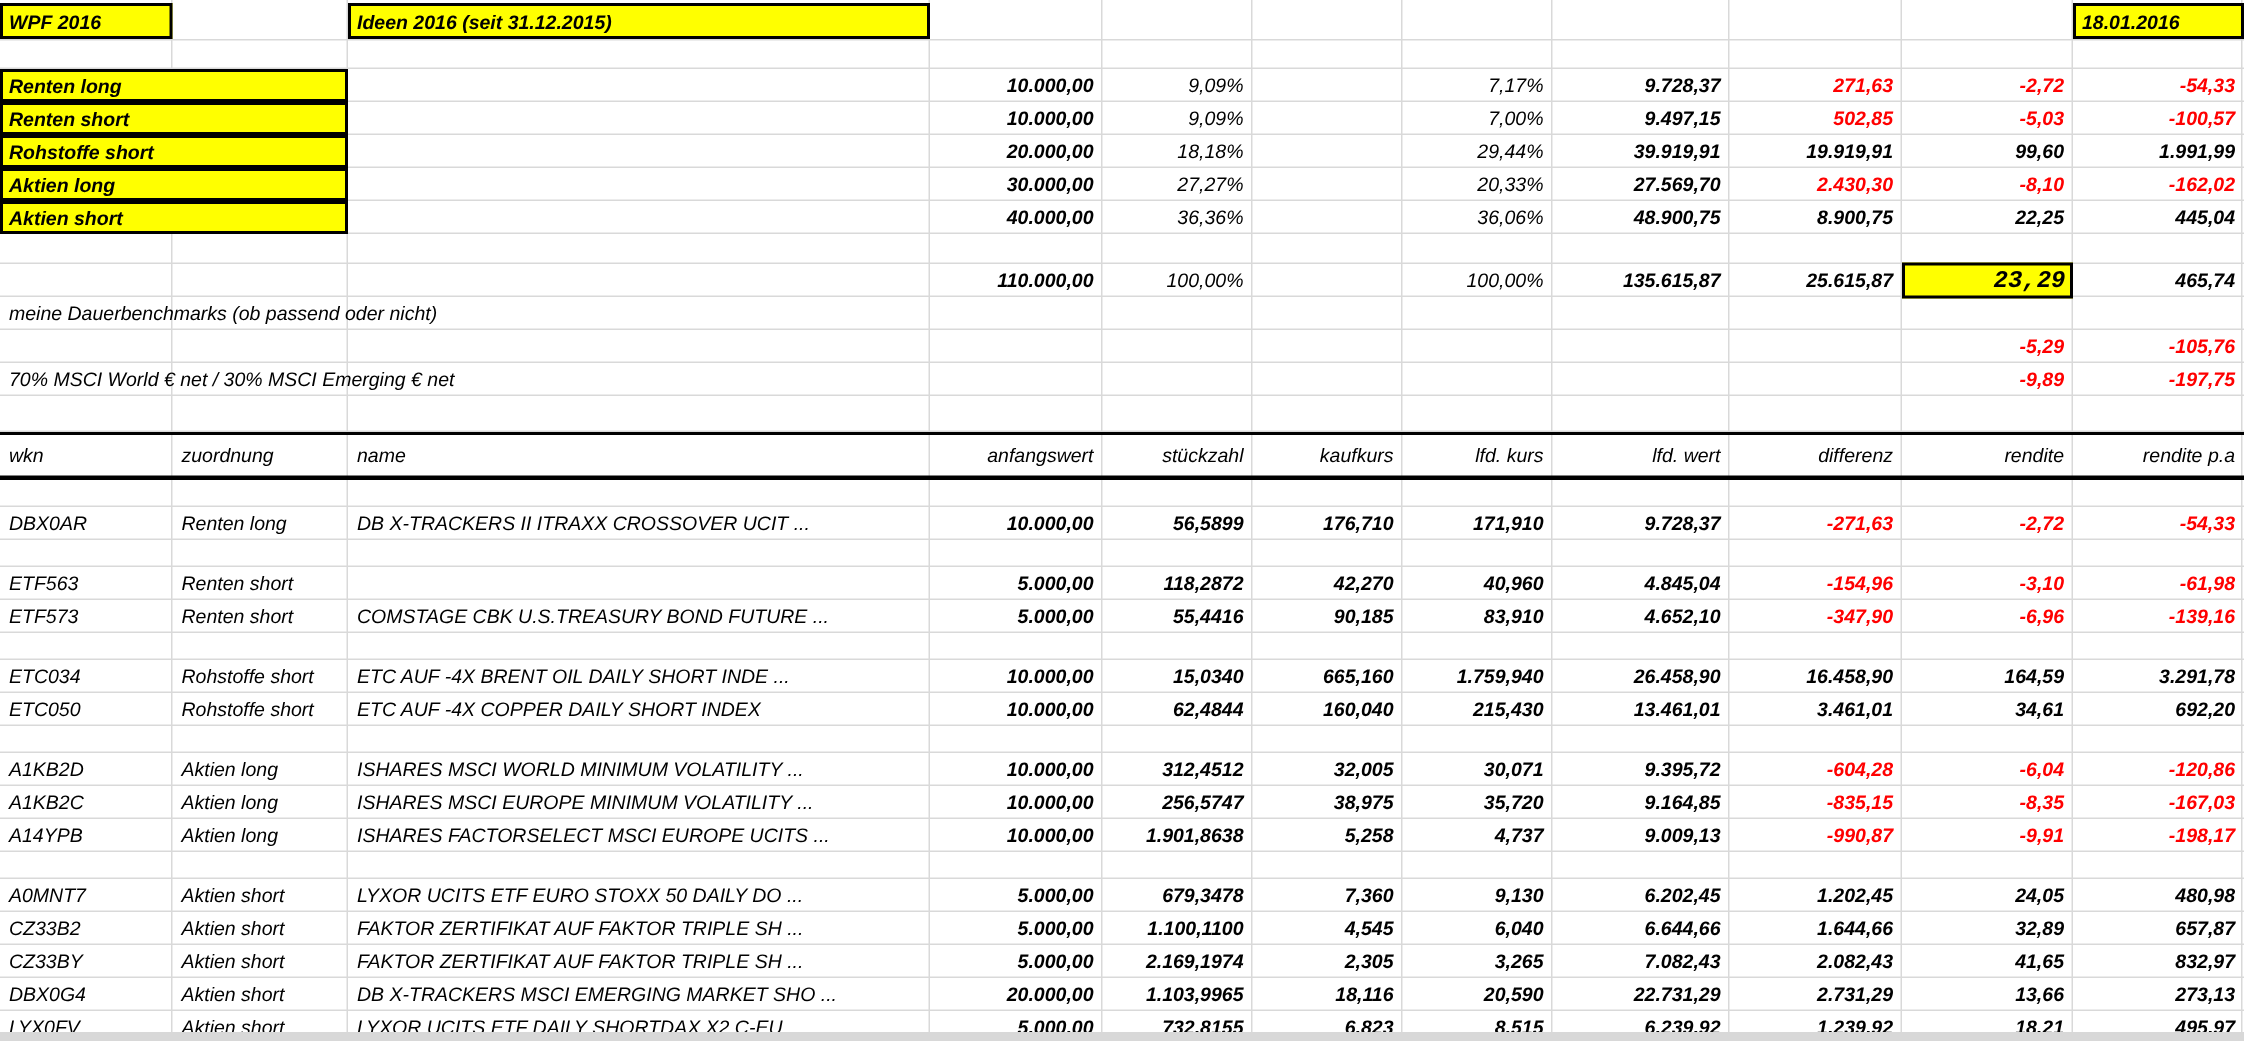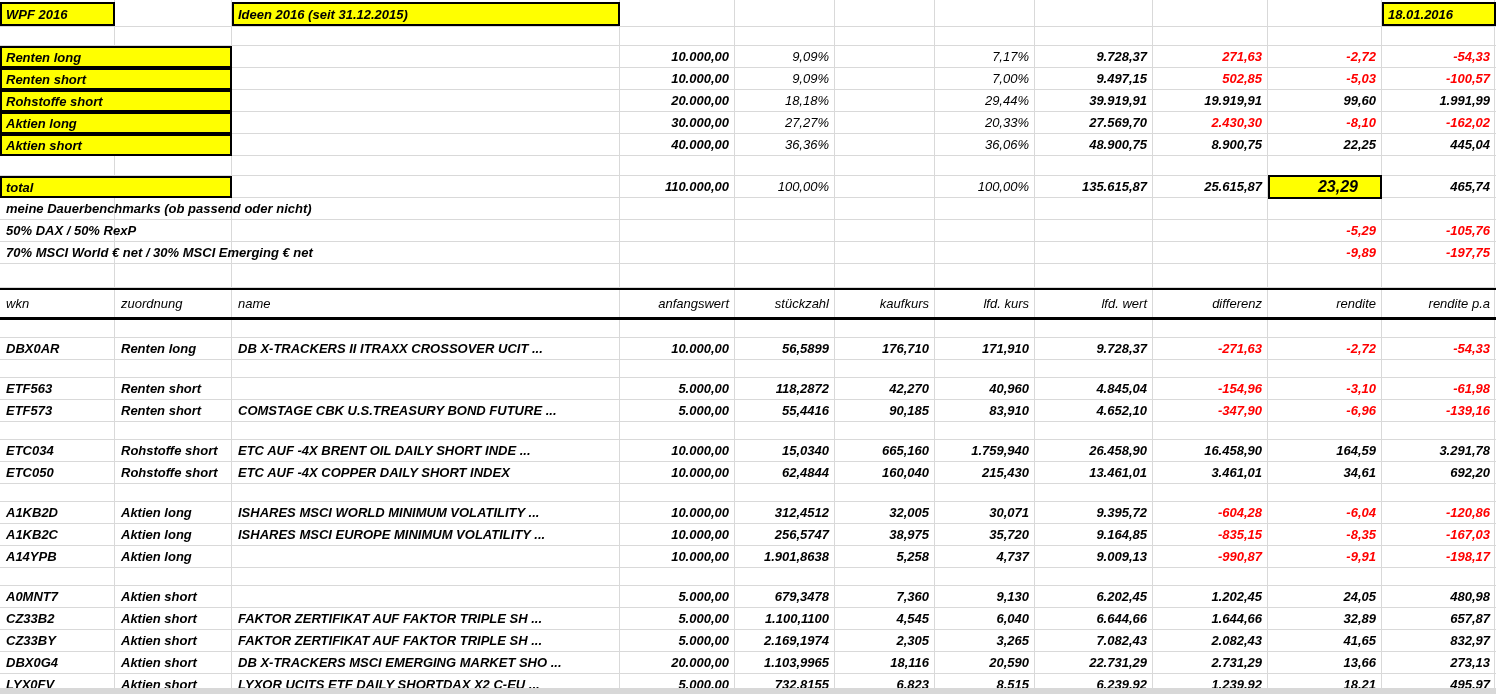--- a/index.html
+++ b/index.html
@@ -42,21 +42,21 @@
     padding:0 6px;
     overflow:hidden;
     white-space:nowrap;
     display:flex;
     align-items:center;
     height:100%;
     box-sizing:border-box;
   }
   .num{justify-content:flex-end;font-weight:bold;}
   .pct{font-weight:normal;}
-  .b{font-weight:bold;}
+  .b{font-weight:normal;}
   .red{color:#ff0000;}
   .g1{grid-column:1}.g2{grid-column:2}.g3{grid-column:3}.g4{grid-column:4}
   .g5{grid-column:5}.g6{grid-column:6}.g7{grid-column:7}.g8{grid-column:8}
   .g9{grid-column:9}.g10{grid-column:10}.g11{grid-column:11}
   .glab{grid-column:1/3}
   .gwide{grid-column:1/8}
   .ybox{
     background:#ffff00;
     border:2px solid #000;
     font-weight:bold;
@@ -72,24 +72,24 @@
     border-top:2px solid #000;
     border-bottom:3px solid #000;
   }
   .thead .c{font-weight:normal;}
   .totalrow .bigcell{
     background:#ffff00;
     border:2px solid #000;
     font-size:16px;
     font-weight:bold;
     justify-content:flex-end;
-    padding:0 22px;
+    padding:0 3px;
     height:calc(100% + 3px);
     margin-top:-1px;
-    position:relative;z-index:2;
+    position:relative;z-index:2;font-family:Liberation Mono, monospace;
   }
   .bottomstrip{
     position:absolute;left:0;right:0;bottom:0;height:6px;
     background:#d8d8d8;
   }
 </style>
 </head>
 <body>
 
 <div class="sheet">
@@ -148,38 +148,36 @@
     <div class="c g8 num">48.900,75</div>
     <div class="c g9 num">8.900,75</div>
     <div class="c g10 num">22,25</div>
     <div class="c g11 num">445,04</div>
   </div></div>
 
   <div class="spacer h20"></div>
 
   
   <div class="row totalrow">
-    <div class="c ybox glab">total</div>
     <div class="c g4 num">110.000,00</div>
     <div class="c g5 num pct">100,00%</div>
     <div class="c g7 num pct">100,00%</div>
     <div class="c g8 num">135.615,87</div>
     <div class="c g9 num">25.615,87</div>
     <div class="c g10 bigcell">23,29</div>
     <div class="c g11 num">465,74</div>
   </div>
 
   
   <div class="row">
     <div class="c gwide b">meine Dauerbenchmarks (ob passend oder nicht)</div>
   </div>
 
   
   <div class="group"><div class="row">
-    <div class="c gwide b">50% DAX / 50% RexP</div>
     <div class="c g10 num red">-5,29</div>
     <div class="c g11 num red">-105,76</div>
   </div><div class="row">
     <div class="c gwide b">70% MSCI World € net / 30% MSCI Emerging € net</div>
     <div class="c g10 num red">-9,89</div>
     <div class="c g11 num red">-197,75</div>
   </div></div>
 
   <div class="spacer h24"></div>
 
@@ -285,33 +283,35 @@
     <div class="c g5 num">256,5747</div>
     <div class="c g6 num">38,975</div>
     <div class="c g7 num">35,720</div>
     <div class="c g8 num">9.164,85</div>
     <div class="c g9 num red">-835,15</div>
     <div class="c g10 num red">-8,35</div>
     <div class="c g11 num red">-167,03</div>
   </div><div class="row">
     <div class="c g1 b">A14YPB</div>
     <div class="c g2 b">Aktien long</div>
+    <div class="c g3 b">ISHARES FACTORSELECT MSCI EUROPE UCITS ...</div>
     <div class="c g4 num">10.000,00</div>
     <div class="c g5 num">1.901,8638</div>
     <div class="c g6 num">5,258</div>
     <div class="c g7 num">4,737</div>
     <div class="c g8 num">9.009,13</div>
     <div class="c g9 num red">-990,87</div>
     <div class="c g10 num red">-9,91</div>
     <div class="c g11 num red">-198,17</div>
   </div></div>
   <div class="spacer h18"></div>
   <div class="group"><div class="row">
     <div class="c g1 b">A0MNT7</div>
     <div class="c g2 b">Aktien short</div>
+    <div class="c g3 b">LYXOR UCITS ETF EURO STOXX 50 DAILY DO ...</div>
     <div class="c g4 num">5.000,00</div>
     <div class="c g5 num">679,3478</div>
     <div class="c g6 num">7,360</div>
     <div class="c g7 num">9,130</div>
     <div class="c g8 num">6.202,45</div>
     <div class="c g9 num">1.202,45</div>
     <div class="c g10 num">24,05</div>
     <div class="c g11 num">480,98</div>
   </div><div class="row">
     <div class="c g1 b">CZ33B2</div>

